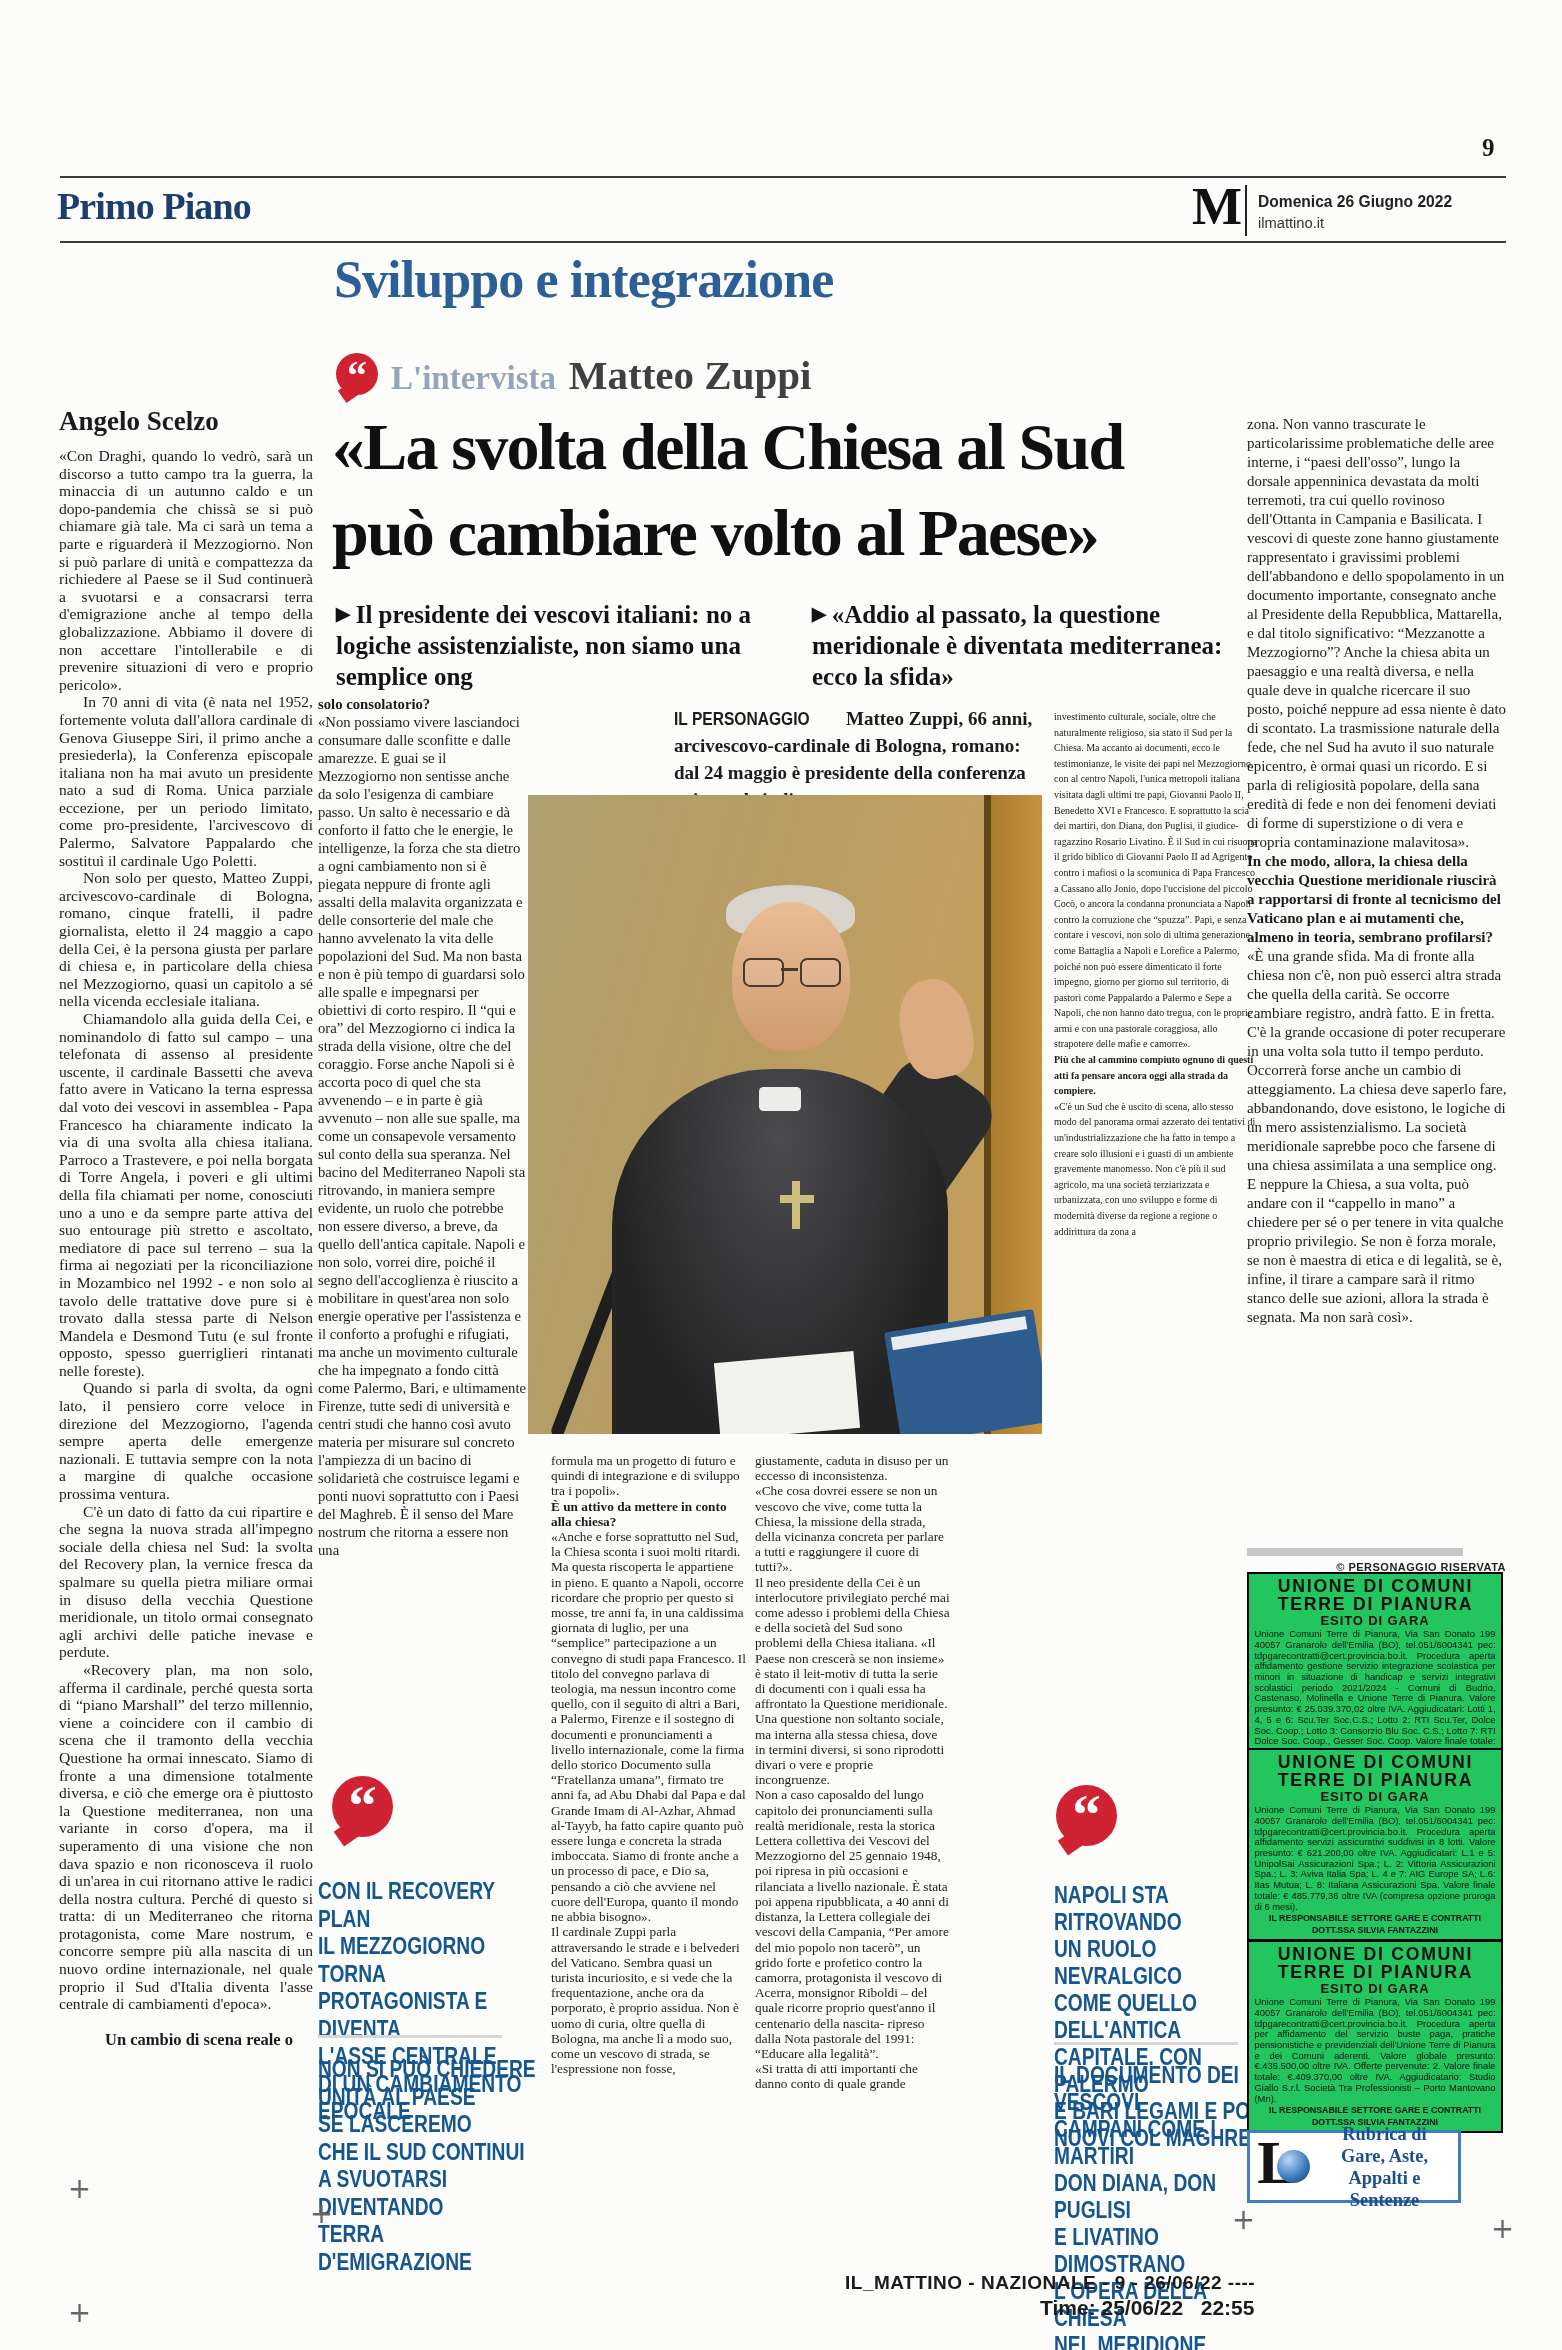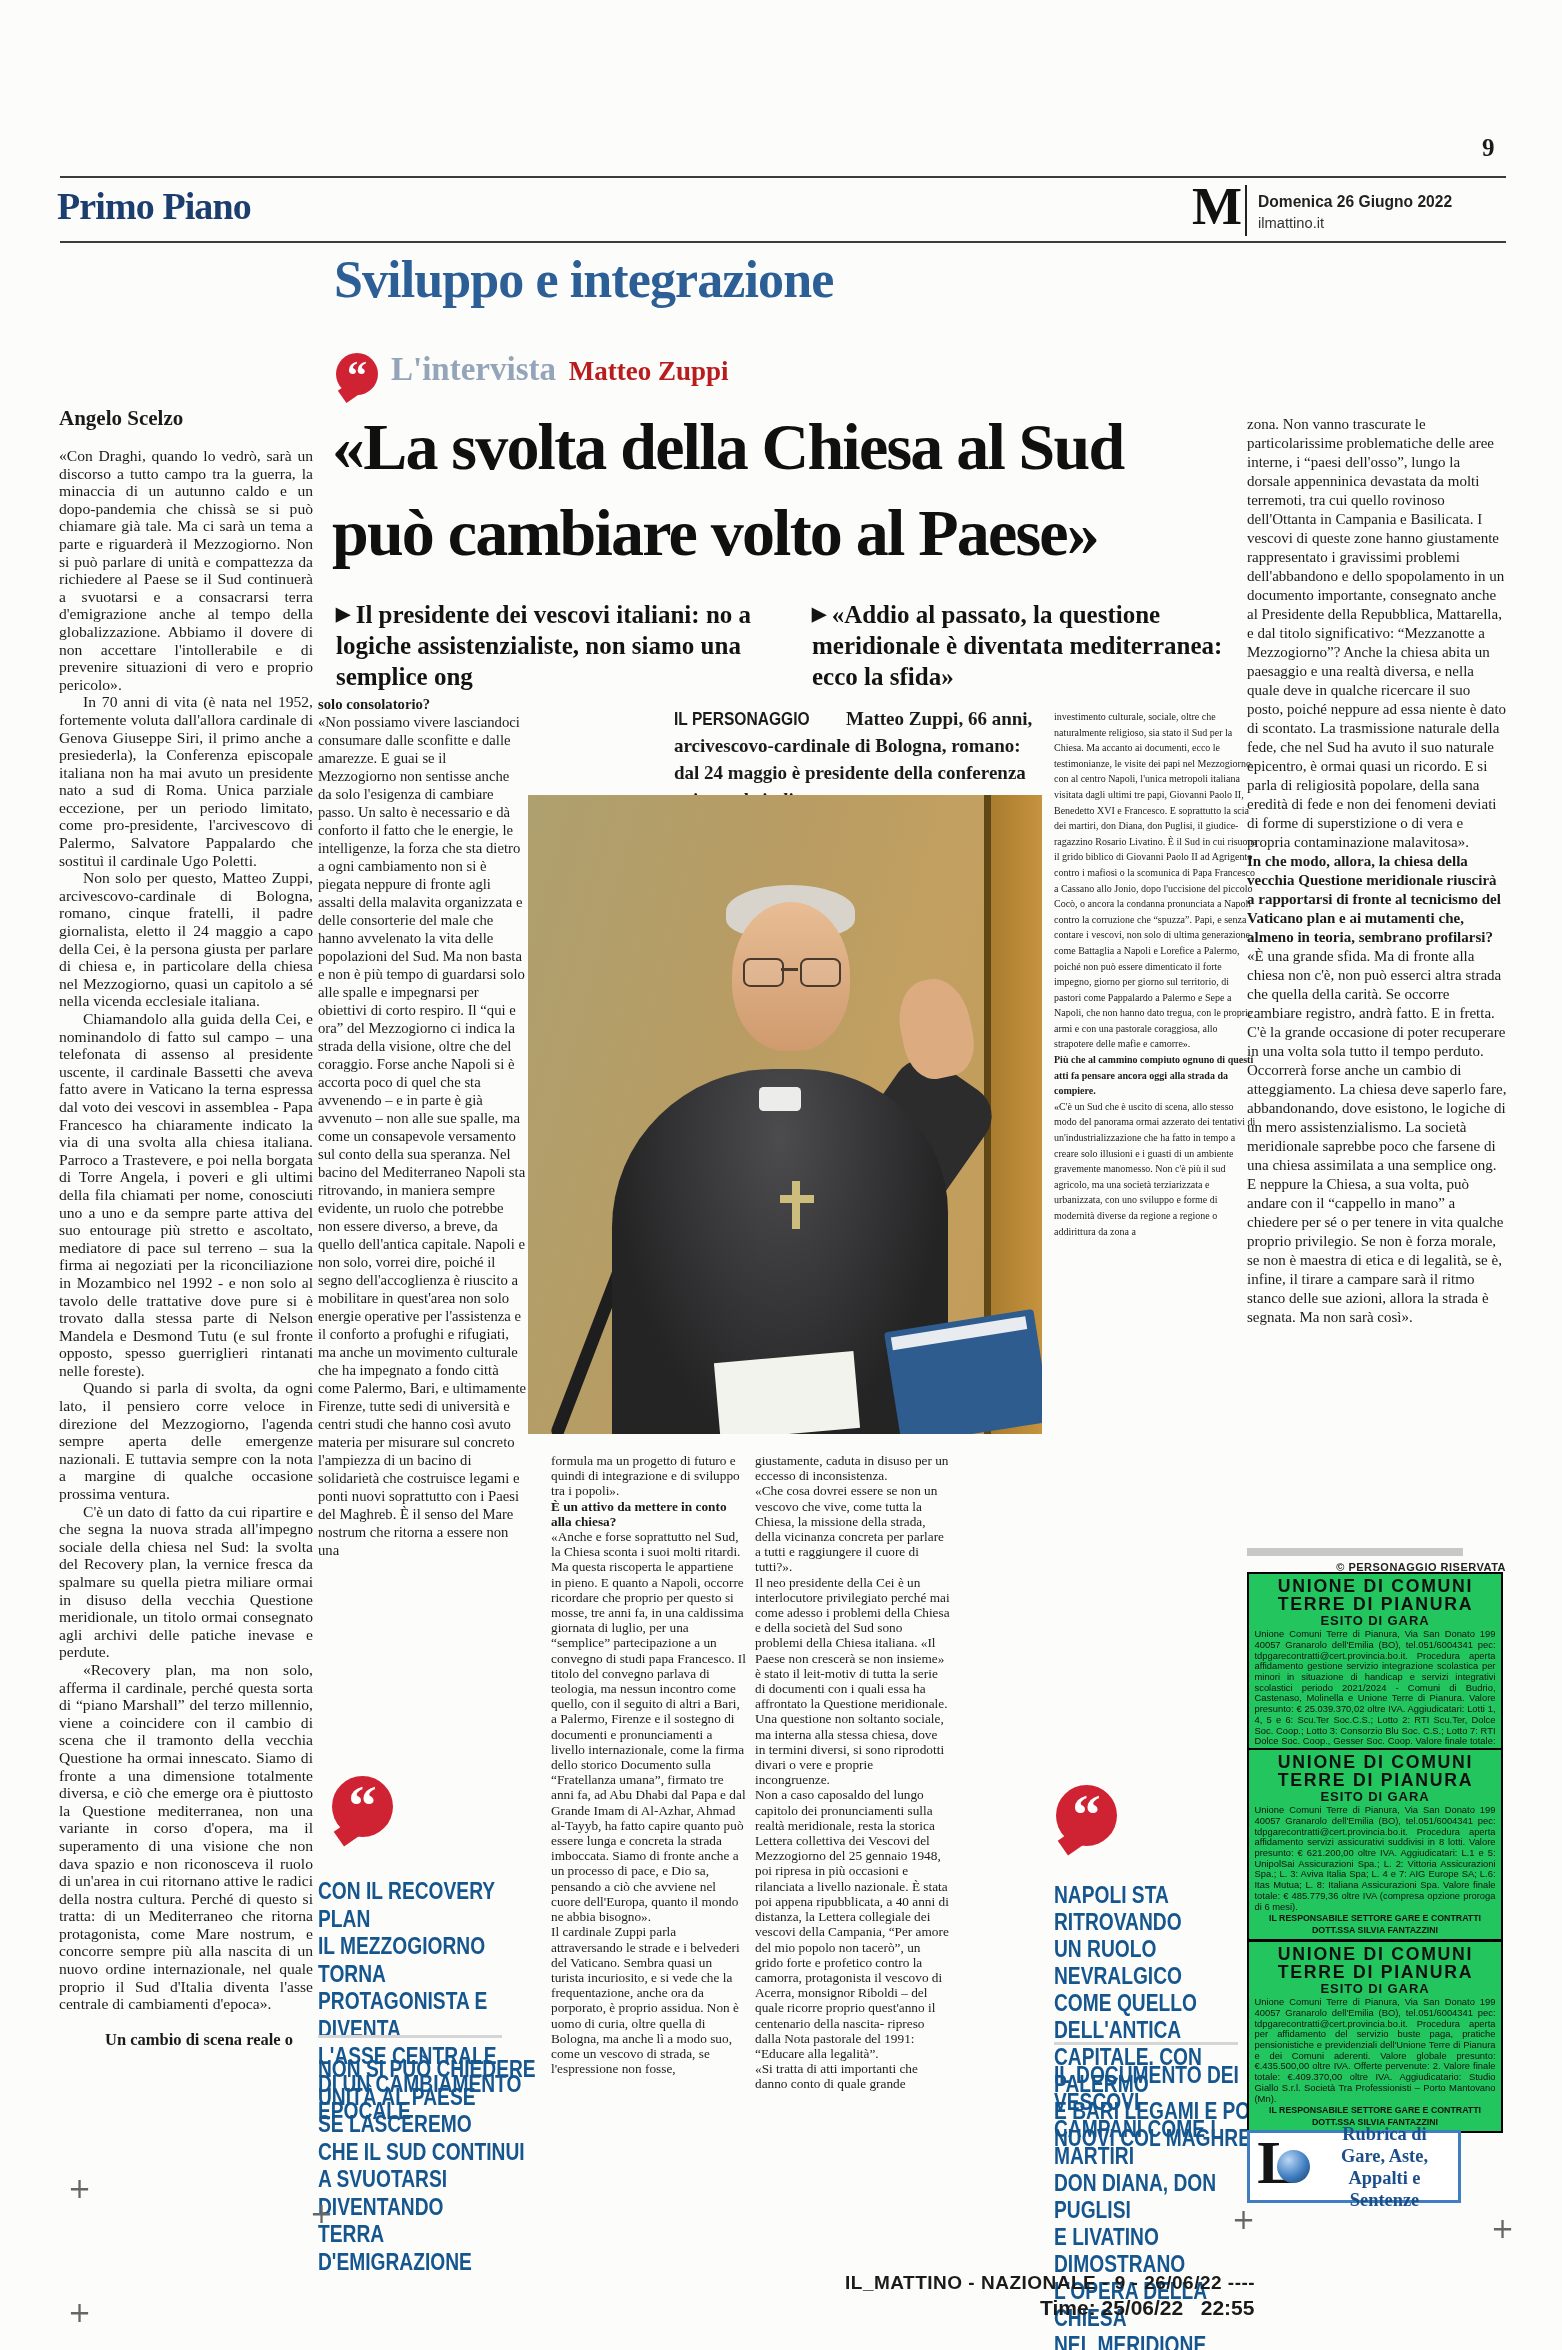--- a/index.html
+++ b/index.html
@@ -11,29 +11,29 @@
   
   .pagenum{font-weight:700;font-size:25px;}
   .section-title{font-weight:700;font-size:38px;color:#1c3e6e;letter-spacing:-0.9px;}
   .masthead{font-weight:700;font-size:53px;line-height:53px;color:#111;}
   .mast-div{width:1.8px;height:51px;background:#222;}
   .date1{font-family:"Liberation Sans",sans-serif;font-weight:700;font-size:15.6px;color:#222;}
   .date2{font-family:"Liberation Sans",sans-serif;font-size:14.7px;color:#333;}
 
   .kicker{font-weight:700;font-size:52px;color:#2d5f97;letter-spacing:-0.9px;}
   .strap-label{font-weight:700;font-size:33px;color:#94a5ba;}
-  .strap-subject{font-weight:700;font-size:27px;color:#b91c1c;}
+  .strap-subject{font-weight:700;font-size:41px;color:#404040;}
   .bubble{background:#cf2333;border-radius:50%;color:#fff;text-align:center;}
   .bubble .tail{position:absolute;left:4.6px;bottom:-4.6px;width:14.7px;height:14.7px;background:#cf2333;transform:rotate(55deg);}
   .bubble .q{position:absolute;left:0;right:0;top:3.7px;font-family:"Liberation Serif",serif;font-weight:700;}
 
   .headline{font-weight:700;font-size:66px;line-height:86px;letter-spacing:-1.8px;color:#101010;white-space:nowrap;}
   .deck{font-weight:700;font-size:25px;line-height:31px;color:#131313;}
   .deck .mk{font-size:18.4px;vertical-align:2.8px;margin-right:5.5px;}
-  .byline{font-weight:700;font-size:21px;}
+  .byline{font-weight:700;font-size:27px;}
 
   
   .col p{margin:0;}
   .col .q{font-weight:700;}
   .c1{font-size:15.6px;line-height:17.6px;text-align:justify;}
   .c1 p + p{text-indent:24px;}
   .c1 p.q{text-indent:0;margin-top:18.4px;font-size:16.5px;margin-left:46px;}
   .c2{font-size:14.7px;line-height:18px;}
   .cAB{font-size:13.3px;line-height:15.2px;}
   .c5{font-size:10px;line-height:15.6px;}

